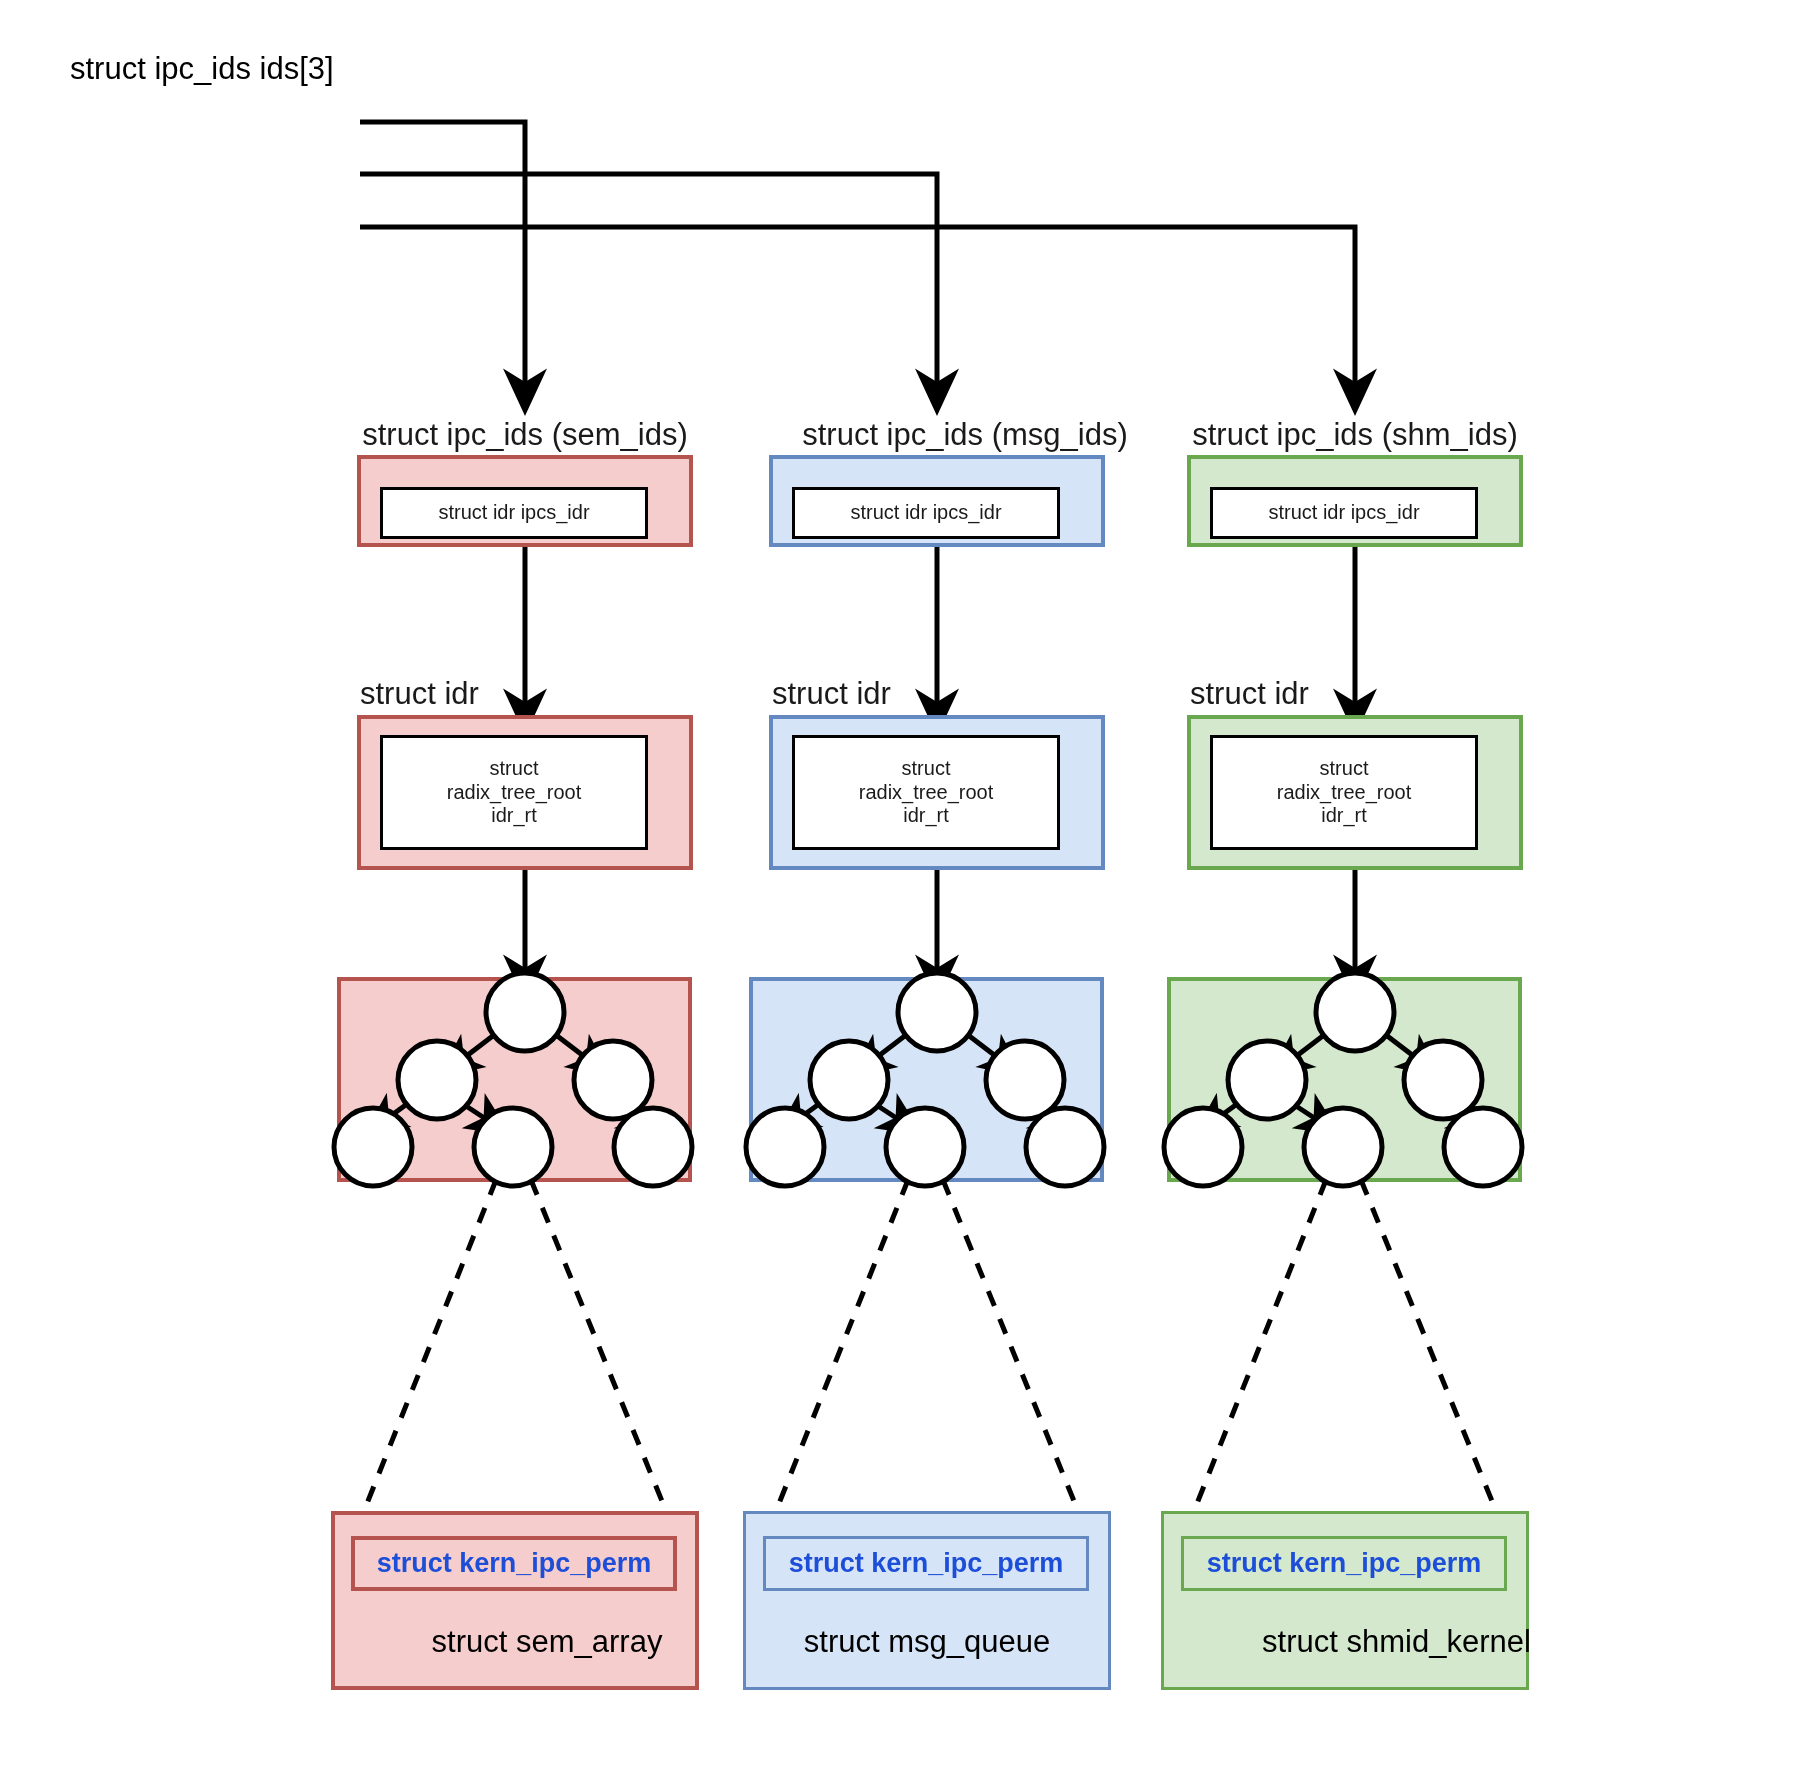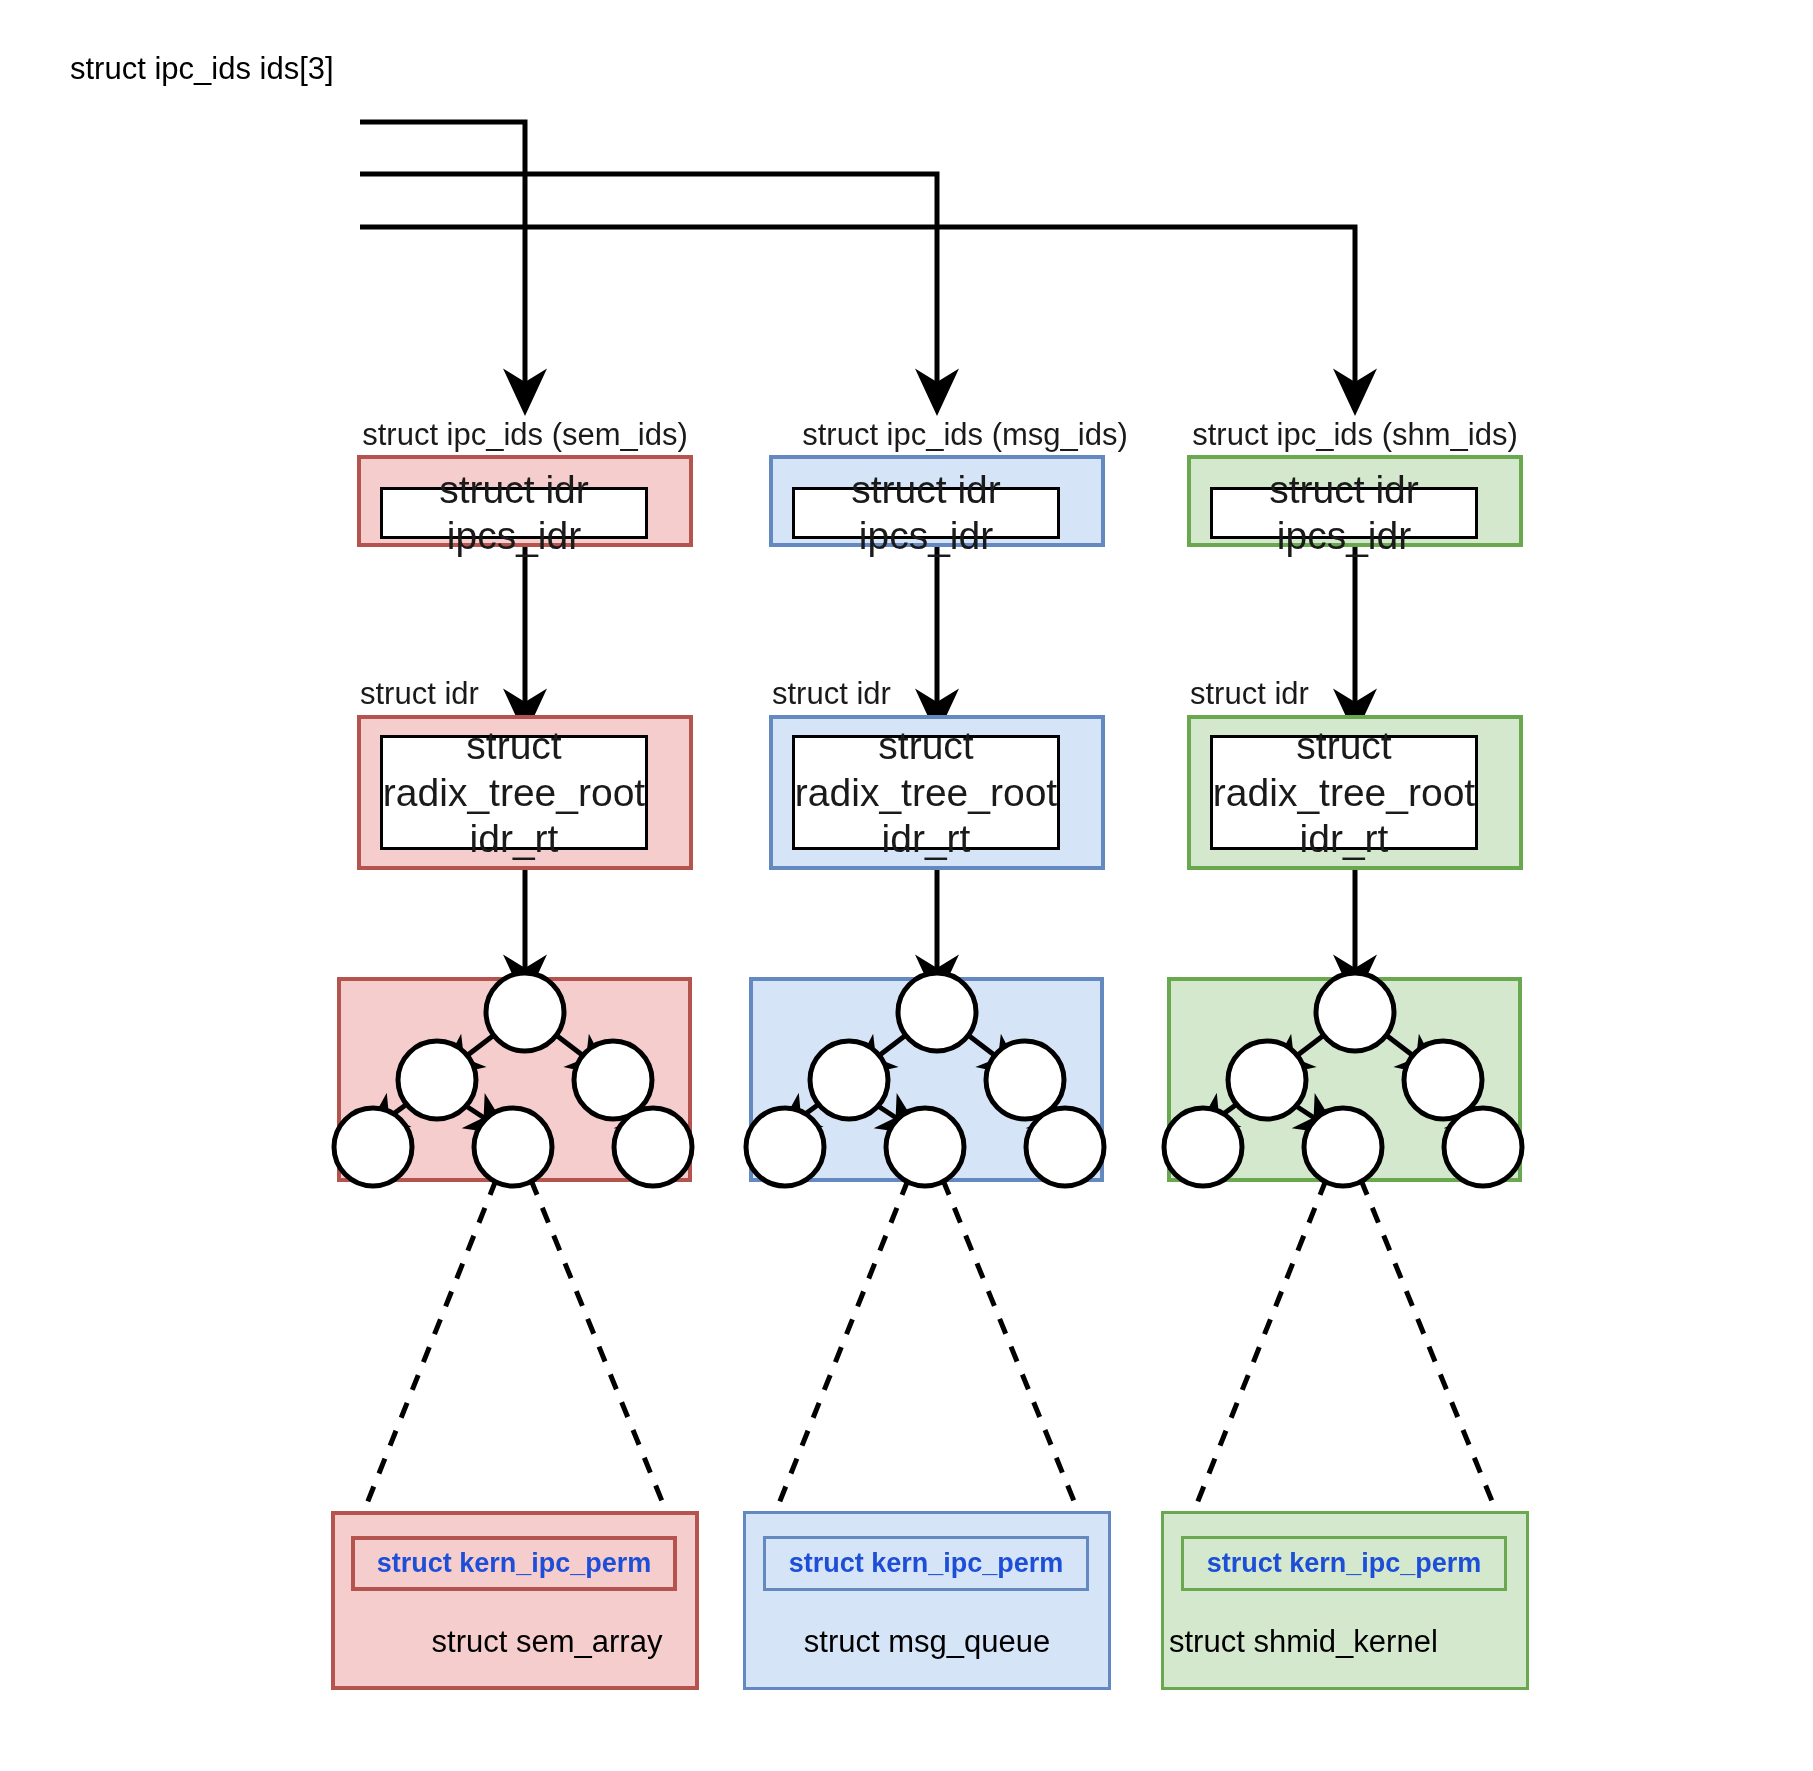--- a/index.html
+++ b/index.html
@@ -69,21 +69,21 @@
 
   .innerbox {
     position: absolute;
     box-sizing: border-box;
     background: #ffffff;
     border: 3px solid #000000;
     display: flex;
     align-items: center;
     justify-content: center;
     text-align: center;
-    font-size: 39px;
+    font-size: 20px;
     color: #1a1a1a;
     line-height: 1.18;
   }
   .permbox {
     position: absolute;
     box-sizing: border-box;
     display: flex;
     align-items: center;
     justify-content: center;
     font-size: 27px;
@@ -180,21 +180,21 @@
   <div class="innerbox" style="left:1210px; top:735px; width:268px; height:115px; flex-direction:column;">
     <span>struct</span>
     <span>radix_tree_root</span>
     <span>idr_rt</span>
   </div>
 
   <div class="outer shm" style="left:1167px; top:977px; width:355px; height:205px;"></div>
 
   <div class="permbox shm" style="left:1161px; top:1511px; width:368px; height:179px;"></div>
   <div class="permbox shm" style="left:1181px; top:1536px; width:326px; height:55px;">struct kern_ipc_perm</div>
-  <div class="lbl" style="left:1169px; top:1625px; width:359px; ">struct shmid_kernel</div>
+  <div class="lbl" style="left:1217px; top:1625px; width:359px; text-align:center;">struct shmid_kernel</div>
 
   <svg class="layer">
 
     <g>
 
       <path d="M494,1035 L456,1064" stroke="#000" stroke-width="5" fill="none" marker-end="url(#arrowSm)"></path>
       <path d="M556,1035 L594,1064" stroke="#000" stroke-width="5" fill="none" marker-end="url(#arrowSm)"></path>
 
       <path d="M407,1104 L381,1123" stroke="#000" stroke-width="5" fill="none" marker-end="url(#arrowSm)"></path>
       <path d="M463,1104 L492,1123" stroke="#000" stroke-width="5" fill="none" marker-end="url(#arrowSm)"></path>

